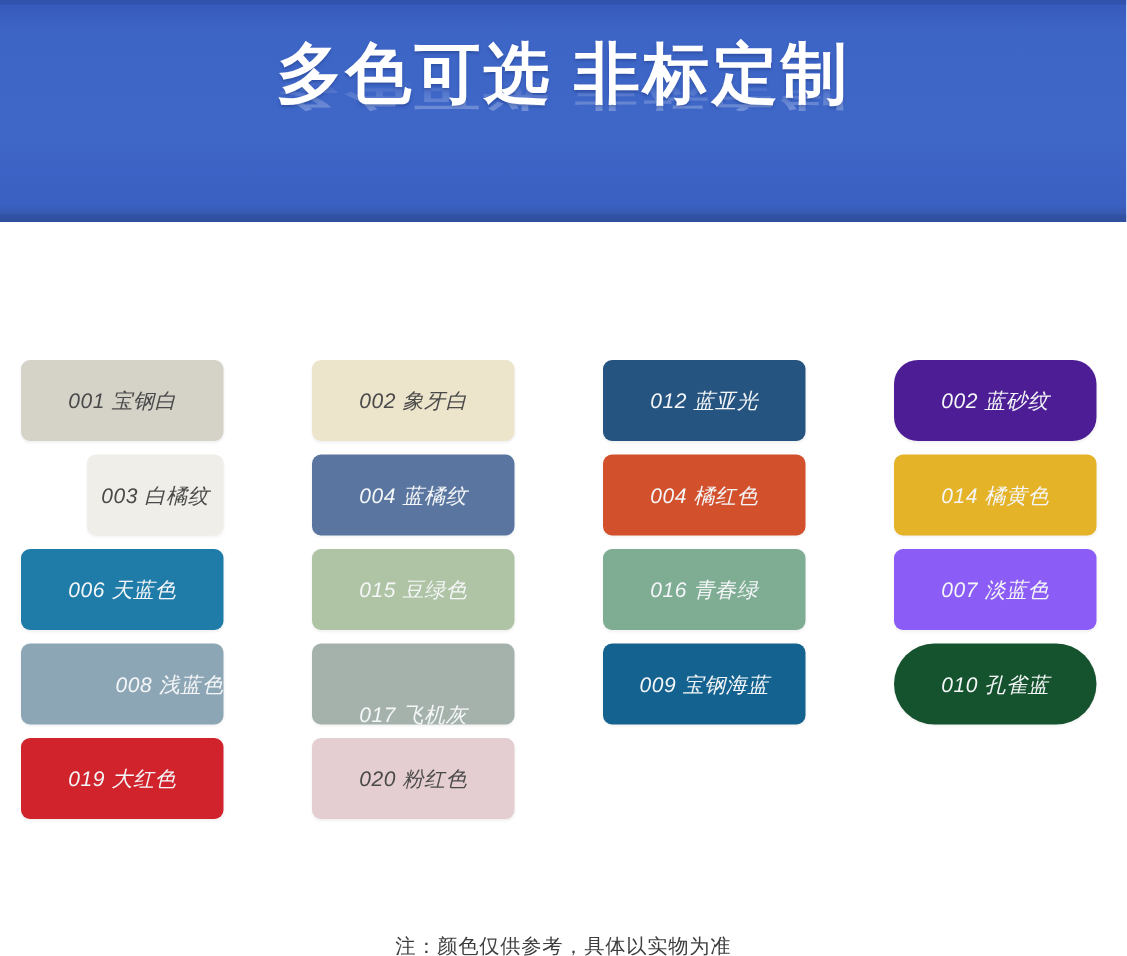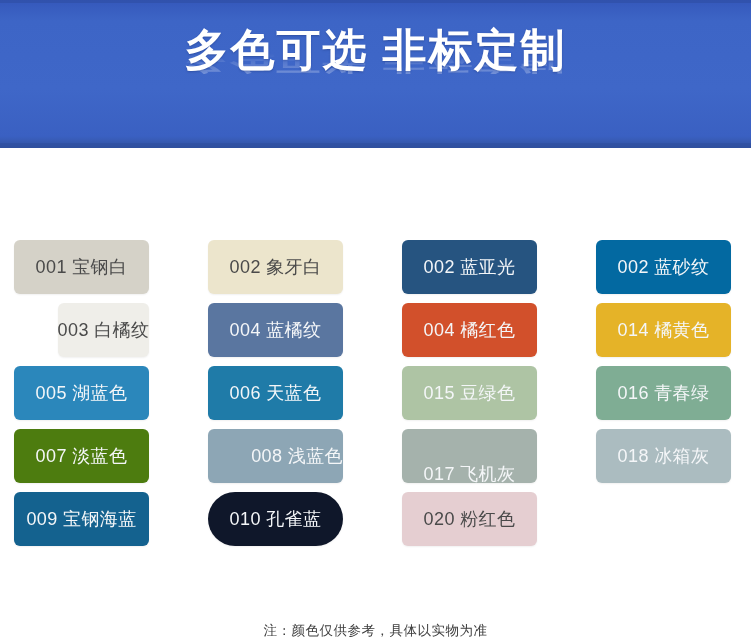--- a/index.html
+++ b/index.html
@@ -98,25 +98,26 @@
     position: relative;
     height: 54px;
     border-radius: 6px;
     display: flex;
     align-items: center;
     justify-content: center;
     box-sizing: border-box;
     box-shadow: 0 1px 2px rgba(0,0,0,.06);
   }
   .swatch-label {
-    font-size: 18px;
+    font-size: 14px;
     line-height: 1;
     letter-spacing: .4px;
     white-space: nowrap;
     pointer-events: none;
+    font-style: italic;
   }
   .swatch.light .swatch-label { color: #4a4a4a; }
   .swatch.dark  .swatch-label { color: #f4f6f8; }
 
   
   .footer-note {
     position: absolute;
     left: 0;
     right: 0;
     bottom: -4px;
@@ -144,70 +145,67 @@
   <div class="swatch-area">
     <div class="grid">
 
       <div class="swatch light" style="background-color: rgb(213, 210, 200);">
         <span class="swatch-label">001 宝钢白</span>
       </div>
       <div class="swatch light" style="background-color: rgb(236, 229, 204);">
         <span class="swatch-label">002 象牙白</span>
       </div>
       <div class="swatch dark" style="background-color: rgb(38, 84, 128);">
-        <span class="swatch-label">002 蓝亚光</span>
-      </div>
-      <div class="swatch dark" style="background-color: #0369a1;">
+        <span class="swatch-label">012 蓝亚光</span>
+      </div>
+      <div class="swatch dark" style="background-color: #4c1d95; border-radius: 16px;">
         <span class="swatch-label">002 蓝砂纹</span>
       </div>
 
       <div class="swatch light" style="background-color: rgb(239, 238, 233); margin-left: 44px;">
         <span class="swatch-label">003 白橘纹</span>
       </div>
       <div class="swatch dark" style="background-color: rgb(90, 118, 160);">
         <span class="swatch-label">004 蓝橘纹</span>
       </div>
       <div class="swatch dark" style="background-color: rgb(210, 80, 43);">
         <span class="swatch-label">004 橘红色</span>
       </div>
       <div class="swatch dark" style="background-color: rgb(229, 179, 40);">
         <span class="swatch-label">014 橘黄色</span>
       </div>
 
-      <div class="swatch dark" style="background-color: rgb(43, 135, 187);">
-        <span class="swatch-label">005 湖蓝色</span>
-      </div>
       <div class="swatch dark" style="background-color: rgb(31, 123, 168);">
         <span class="swatch-label">006 天蓝色</span>
       </div>
       <div class="swatch dark" style="background-color: rgb(174, 196, 164);">
         <span class="swatch-label">015 豆绿色</span>
       </div>
       <div class="swatch dark" style="background-color: rgb(127, 173, 148);">
         <span class="swatch-label">016 青春绿</span>
       </div>
 
-      <div class="swatch dark" style="background-color: #4d7c0f; text-align: right;">
+      <div class="swatch dark" style="background-color: #8b5cf6; text-align: right;">
         <span class="swatch-label">007 淡蓝色</span>
       </div>
       <div class="swatch dark" style="background-color: rgb(141, 166, 181); justify-content: flex-end;">
         <span class="swatch-label">008 浅蓝色</span>
       </div>
       <div class="swatch dark" style="background-color: rgb(165, 178, 172); align-items: flex-end;">
         <span class="swatch-label">017 飞机灰</span>
       </div>
-      <div class="swatch dark" style="background-color: rgb(171, 188, 192);">
-        <span class="swatch-label">018 冰箱灰</span>
-      </div>
 
       <div class="swatch dark" style="background-color: rgb(20, 98, 143);">
         <span class="swatch-label">009 宝钢海蓝</span>
       </div>
-      <div class="swatch dark" style="background-color: #0f172a; border-radius: 27px;">
+      <div class="swatch dark" style="background-color: #14532d; border-radius: 27px;">
         <span class="swatch-label">010 孔雀蓝</span>
+      </div>
+      <div class="swatch dark" style="background-color: rgb(208, 35, 44);">
+        <span class="swatch-label">019 大红色</span>
       </div>
       <div class="swatch light" style="background-color: rgb(229, 206, 209);">
         <span class="swatch-label">020 粉红色</span>
       </div>
     </div>
 
     <div class="footer-note">注：颜色仅供参考，具体以实物为准</div>
   </div>
 
 </div>

